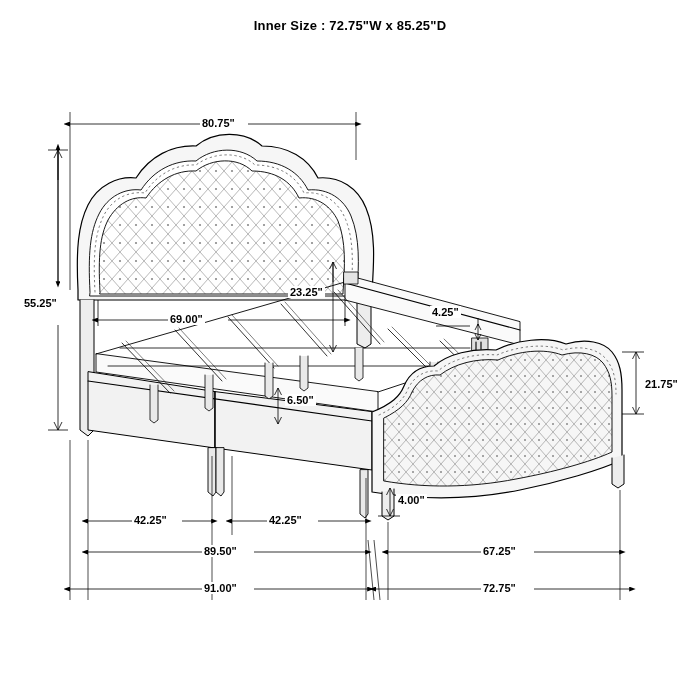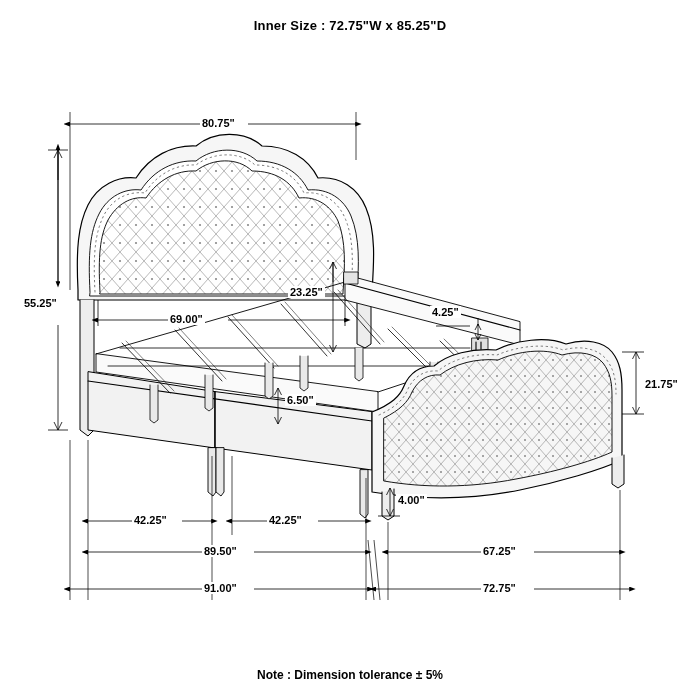--- a/index.html
+++ b/index.html
@@ -295,14 +295,13 @@
   <div class="dimlabel" style="left:285px; top:394px;">6.50"</div>
   <div class="dimlabel" style="left:643px; top:378px;">21.75"</div>
   <div class="dimlabel" style="left:396px; top:494px;">4.00"</div>
   <div class="dimlabel" style="left:132px; top:514px;">42.25"</div>
   <div class="dimlabel" style="left:267px; top:514px;">42.25"</div>
   <div class="dimlabel" style="left:202px; top:545px;">89.50"</div>
   <div class="dimlabel" style="left:481px; top:545px;">67.25"</div>
   <div class="dimlabel" style="left:202px; top:582px;">91.00"</div>
   <div class="dimlabel" style="left:481px; top:582px;">72.75"</div>
 
-  <div class="note">Note : Dimension tolerance ± 5%</div>
 </div>
 
 </body></html>

